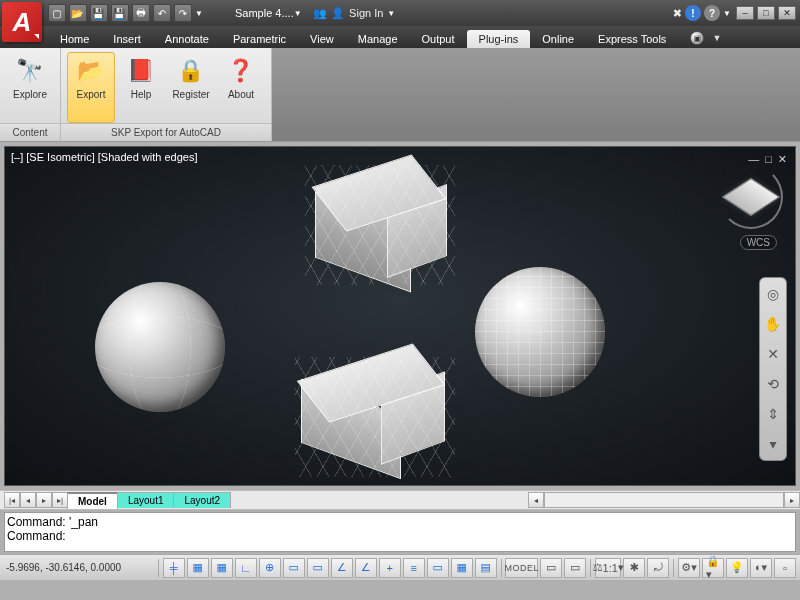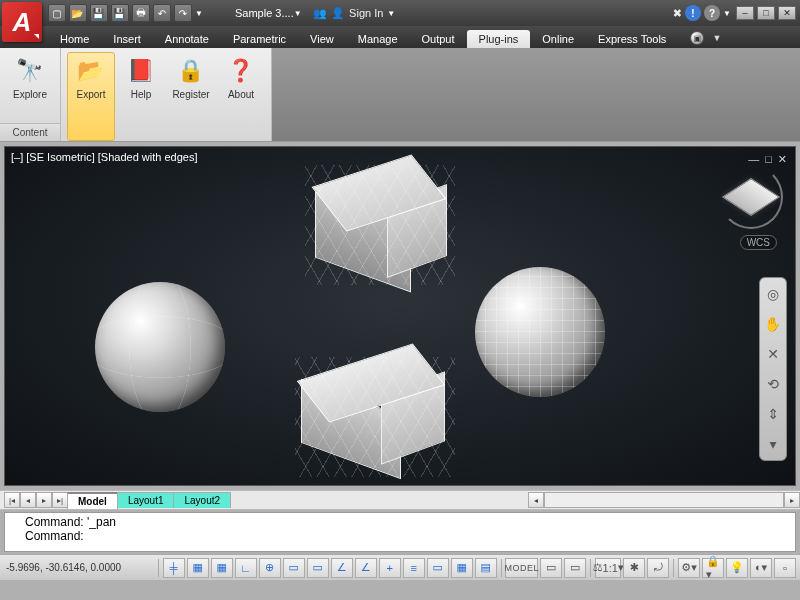--- a/index.html
+++ b/index.html
@@ -74,21 +74,21 @@
   radial-gradient(ellipse 40% 100% at 50% 50%, transparent 58%, rgba(255,255,255,.22) 59%, transparent 60%);}
 
 
 .layout-row { height:20px; background:#e9e9e9; border-top:1px solid #bbb; border-bottom:1px solid #bbb; display:flex; align-items:center; font-size:10px;}
 .lt-btns { display:flex; margin-left:4px;}
 .lt-btn { width:16px; height:16px; border:1px solid #aaa; background:linear-gradient(#fff,#ddd); display:flex; align-items:center; justify-content:center; font-size:8px; color:#444;}
 .lt-tab { padding:2px 10px; border:1px solid #aaa; border-bottom:none; background:#5eead4; margin-left:-1px;}
 .lt-tab.active { background:#fff; font-weight:bold; border-top:2px solid #888;}
 .lt-scroll { margin-left:auto; display:flex;}
 
-.cmdwrap { height: 40px; background:#fff; border:1px solid #999; margin:2px 4px; font-family: "Courier New", monospace; font-size:12px; padding:2px 20px; overflow:hidden; color:#000;}
+.cmdwrap { height: 40px; background:#fff; border:1px solid #999; margin:2px 4px; font-family: "Courier New", monospace; font-size:12px; padding:2px 2px; overflow:hidden; color:#000;}
 .cmdline { white-space:pre;}
 
 .status { height:26px; background: linear-gradient(#e8e8e8,#c9c9c9); border-top:1px solid #aaa; display:flex; align-items:center; font-size:10px; color:#333; padding:0 4px; gap:2px;}
 .coords { min-width:150px; padding-left:2px;}
 .sbtn { min-width:22px; height:20px; border:1px solid #aaa; background:linear-gradient(#f5f5f5,#d9d9d9); display:flex; align-items:center; justify-content:center; font-size:11px; color:#555; padding:0 3px;}
 .sbtn.blue { color:#2b6fd6;}
 .sep { width:1px; height:18px; background:#aaa; margin:0 2px;}
 .sbtn.model { font-size:9px; letter-spacing:.5px; padding:0 5px;}
 </style>
 </head>
@@ -101,21 +101,21 @@
   <div class="qat">
     <div class="qat-btn">▢</div>
     <div class="qat-btn">📂</div>
     <div class="qat-btn">💾</div>
     <div class="qat-btn">💾</div>
     <div class="qat-btn">🖶</div>
     <div class="qat-btn">↶</div>
     <div class="qat-btn">↷</div>
     <span class="title-dd">▼</span>
   </div>
-  <div class="title-text">Sample 3....</div>
+  <div class="title-text">Sample 4....</div>
   <span class="title-dd">▼</span>
   <div class="signin">
     <span>👥</span>
     <span>👤</span>
     <span>Sign In</span>
     <span class="title-dd">▼</span>
   </div>
   <div class="title-right">
     <span>✖</span>
     <span class="help-badge">!</span>
@@ -166,20 +166,21 @@
       </div>
       <div class="rbtn">
         <div class="ico">🔒</div>
         <div class="lbl">Register</div>
       </div>
       <div class="rbtn">
         <div class="ico">❓</div>
         <div class="lbl">About</div>
       </div>
     </div>
+    <div class="panel-title">SKP Export for AutoCAD</div>
   </div>
   <div class="ribbon-rest"></div>
 </div>
 
 <div class="draw-wrap">
   <div class="viewport">
     <div class="vp-label">[–] [SE Isometric] [Shaded with edges]</div>
     <div class="vp-ctrls">
       <span>—</span>
       <span>□</span>

